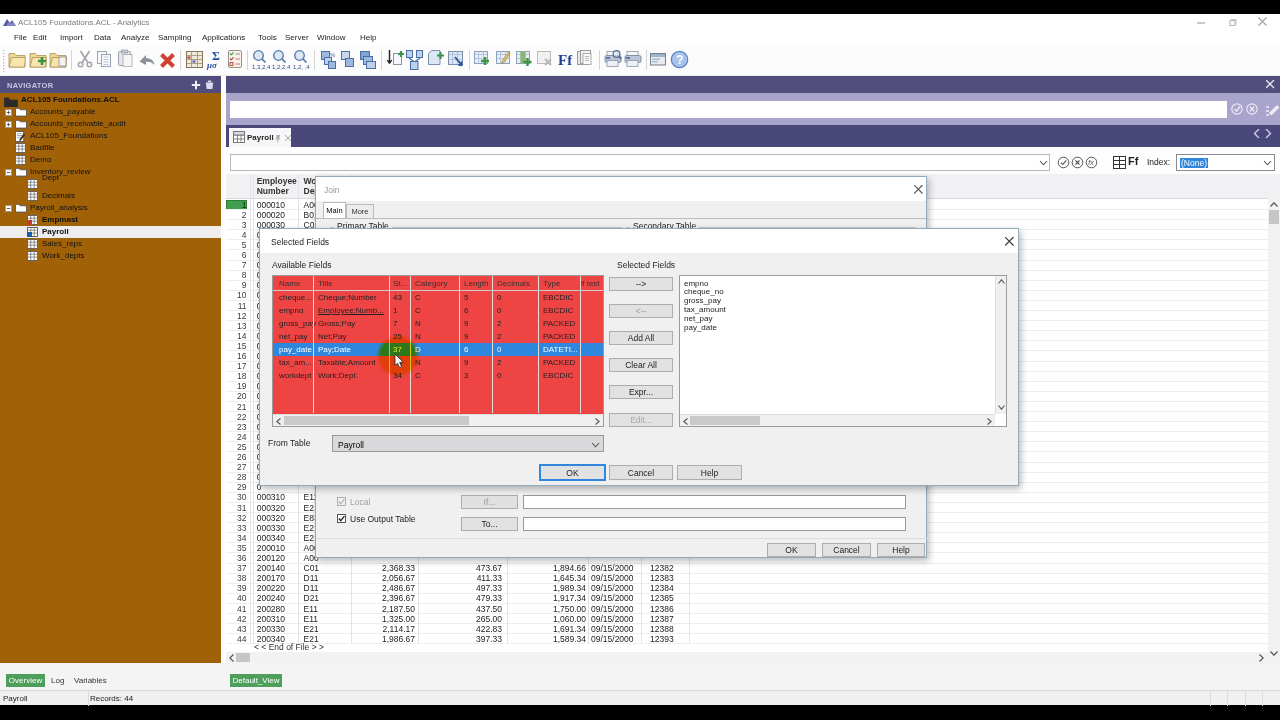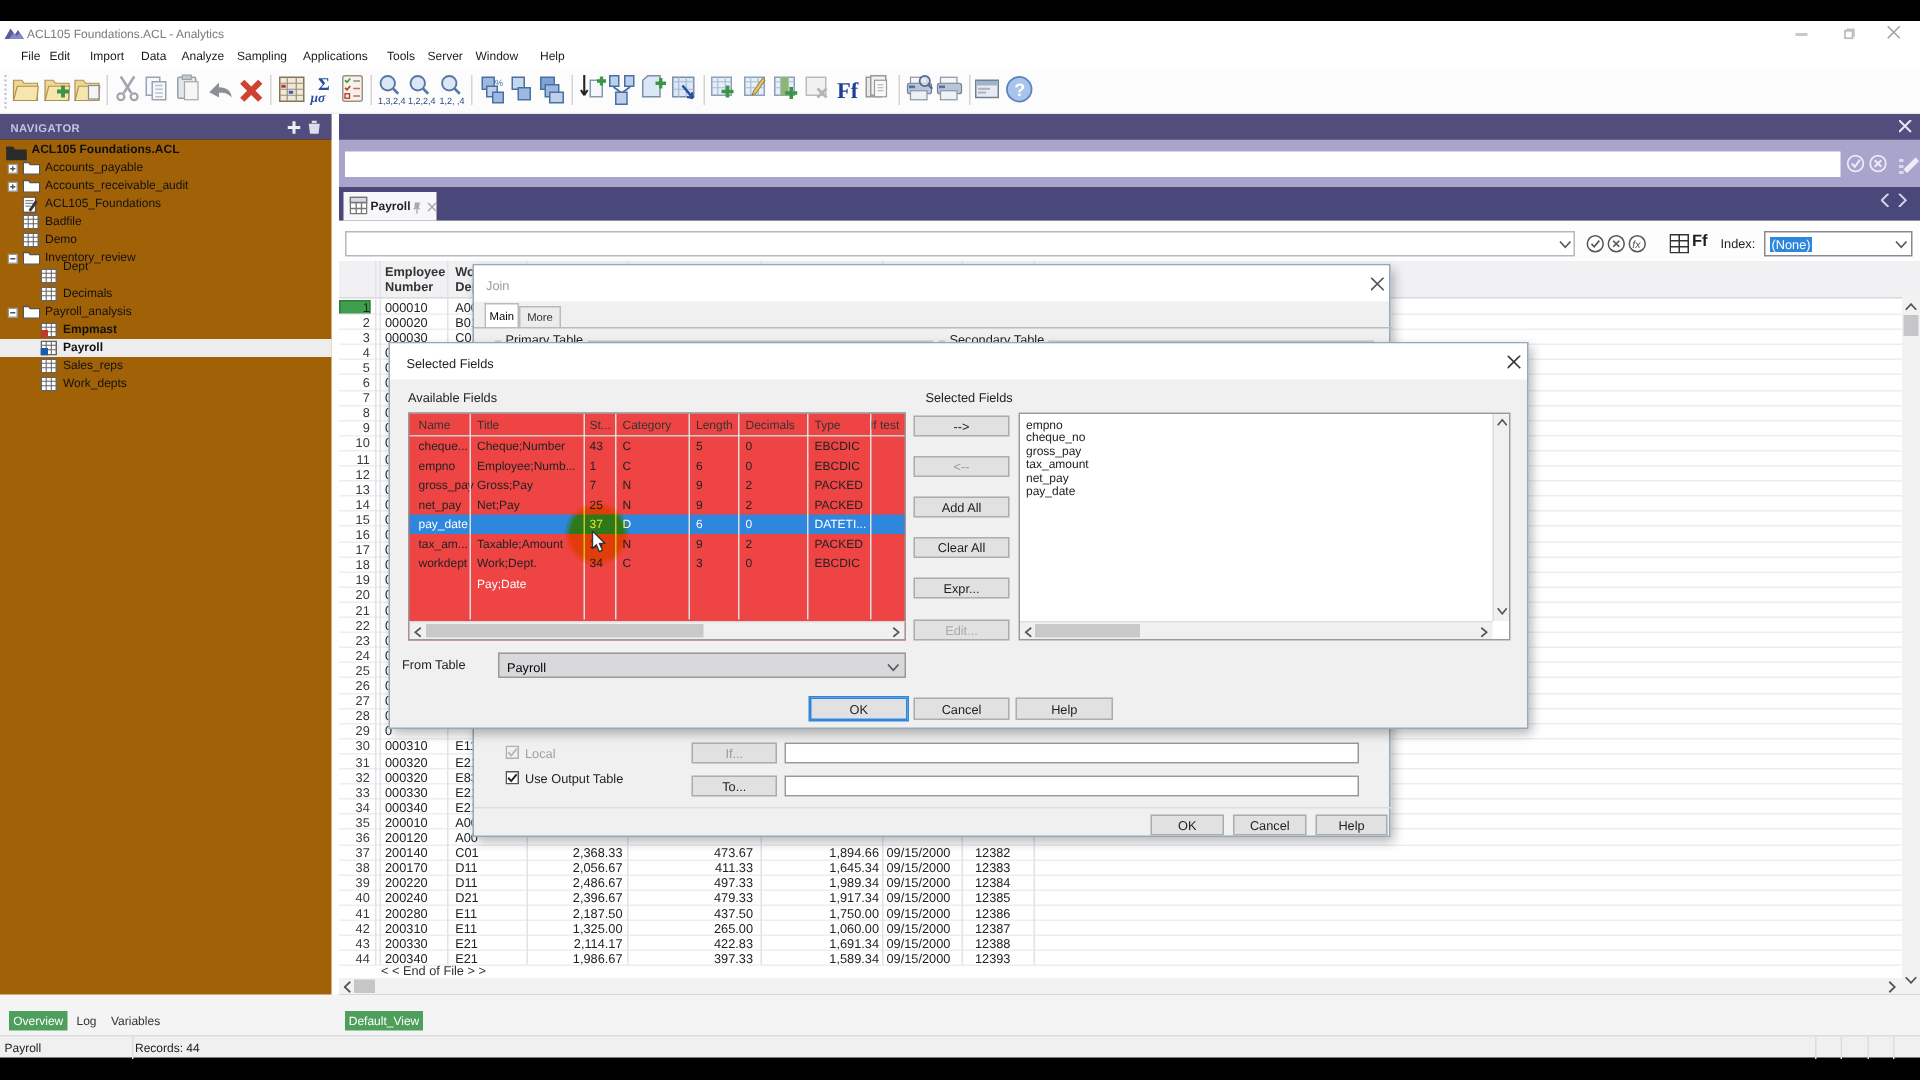--- a/index.html
+++ b/index.html
@@ -800,21 +800,21 @@
       <div class="abs" style="left:307px;top:3px;font-size:8px;color:#333;white-space:nowrap">If test</div>
       <div class="abs" style="left:0;top:14px;width:330px;height:1px;background:#ccc"></div>
       <div class="abs" style="left:6px;top:15px;font-size:8px;line-height:13px;color:#222;white-space:nowrap;">cheque...</div>
       <div class="abs" style="left:45px;top:15px;font-size:8px;line-height:13px;color:#222;white-space:nowrap;">Cheque;Number</div>
       <div class="abs" style="left:120px;top:15px;font-size:8px;line-height:13px;color:#222;white-space:nowrap;">43</div>
       <div class="abs" style="left:142px;top:15px;font-size:8px;line-height:13px;color:#222;white-space:nowrap;">C</div>
       <div class="abs" style="left:191px;top:15px;font-size:8px;line-height:13px;color:#222;white-space:nowrap;">5</div>
       <div class="abs" style="left:224px;top:15px;font-size:8px;line-height:13px;color:#222;white-space:nowrap;">0</div>
       <div class="abs" style="left:270px;top:15px;font-size:8px;line-height:13px;color:#222;white-space:nowrap;">EBCDIC</div>
       <div class="abs" style="left:6px;top:28px;font-size:8px;line-height:13px;color:#222;white-space:nowrap;">empno</div>
-      <div class="abs" style="left:45px;top:28px;font-size:8px;line-height:13px;color:#222;white-space:nowrap;">Employee;Numb...</div>
+      <div class="abs" style="left:45px;top:28px;font-size:8px;line-height:13px;color:#222;white-space:nowrap;text-decoration:underline;">Employee;Numb...</div>
       <div class="abs" style="left:120px;top:28px;font-size:8px;line-height:13px;color:#222;white-space:nowrap;">1</div>
       <div class="abs" style="left:142px;top:28px;font-size:8px;line-height:13px;color:#222;white-space:nowrap;">C</div>
       <div class="abs" style="left:191px;top:28px;font-size:8px;line-height:13px;color:#222;white-space:nowrap;">6</div>
       <div class="abs" style="left:224px;top:28px;font-size:8px;line-height:13px;color:#222;white-space:nowrap;">0</div>
       <div class="abs" style="left:270px;top:28px;font-size:8px;line-height:13px;color:#222;white-space:nowrap;">EBCDIC</div>
       <div class="abs" style="left:6px;top:41px;font-size:8px;line-height:13px;color:#222;white-space:nowrap;">gross_pay</div>
       <div class="abs" style="left:45px;top:41px;font-size:8px;line-height:13px;color:#222;white-space:nowrap;text-align:center;">Gross;Pay</div>
       <div class="abs" style="left:120px;top:41px;font-size:8px;line-height:13px;color:#222;white-space:nowrap;">7</div>
       <div class="abs" style="left:142px;top:41px;font-size:8px;line-height:13px;color:#222;white-space:nowrap;">N</div>
       <div class="abs" style="left:191px;top:41px;font-size:8px;line-height:13px;color:#222;white-space:nowrap;">9</div>
@@ -822,21 +822,21 @@
       <div class="abs" style="left:270px;top:41px;font-size:8px;line-height:13px;color:#222;white-space:nowrap;">PACKED</div>
       <div class="abs" style="left:6px;top:54px;font-size:8px;line-height:13px;color:#222;white-space:nowrap;">net_pay</div>
       <div class="abs" style="left:45px;top:54px;font-size:8px;line-height:13px;color:#222;white-space:nowrap;">Net;Pay</div>
       <div class="abs" style="left:120px;top:54px;font-size:8px;line-height:13px;color:#222;white-space:nowrap;">25</div>
       <div class="abs" style="left:142px;top:54px;font-size:8px;line-height:13px;color:#222;white-space:nowrap;">N</div>
       <div class="abs" style="left:191px;top:54px;font-size:8px;line-height:13px;color:#222;white-space:nowrap;">9</div>
       <div class="abs" style="left:224px;top:54px;font-size:8px;line-height:13px;color:#222;white-space:nowrap;">2</div>
       <div class="abs" style="left:270px;top:54px;font-size:8px;line-height:13px;color:#222;white-space:nowrap;">PACKED</div>
       <div class="abs" style="left:0;top:67px;width:330px;height:13px;background:#2f86dd"></div>
       <div class="abs" style="left:6px;top:67px;font-size:8px;line-height:13px;color:#fff;white-space:nowrap;">pay_date</div>
-      <div class="abs" style="left:45px;top:67px;font-size:8px;line-height:13px;color:#fff;white-space:nowrap;margin-top:40px;">Pay;Date</div>
+      <div class="abs" style="left:45px;top:67px;font-size:8px;line-height:13px;color:#fff;white-space:nowrap;">Pay;Date</div>
       <div class="abs" style="left:120px;top:67px;font-size:8px;line-height:13px;color:#fff;white-space:nowrap;">37</div>
       <div class="abs" style="left:142px;top:67px;font-size:8px;line-height:13px;color:#fff;white-space:nowrap;">D</div>
       <div class="abs" style="left:191px;top:67px;font-size:8px;line-height:13px;color:#fff;white-space:nowrap;">6</div>
       <div class="abs" style="left:224px;top:67px;font-size:8px;line-height:13px;color:#fff;white-space:nowrap;">0</div>
       <div class="abs" style="left:270px;top:67px;font-size:8px;line-height:13px;color:#fff;white-space:nowrap;">DATETI...</div>
       <div class="abs" style="left:6px;top:80px;font-size:8px;line-height:13px;color:#222;white-space:nowrap;">tax_am...</div>
       <div class="abs" style="left:45px;top:80px;font-size:8px;line-height:13px;color:#222;white-space:nowrap;">Taxable;Amount</div>
       <div class="abs" style="left:120px;top:80px;font-size:8px;line-height:13px;color:#222;white-space:nowrap;">13</div>
       <div class="abs" style="left:142px;top:80px;font-size:8px;line-height:13px;color:#222;white-space:nowrap;">N</div>
       <div class="abs" style="left:191px;top:80px;font-size:8px;line-height:13px;color:#222;white-space:nowrap;">9</div>

